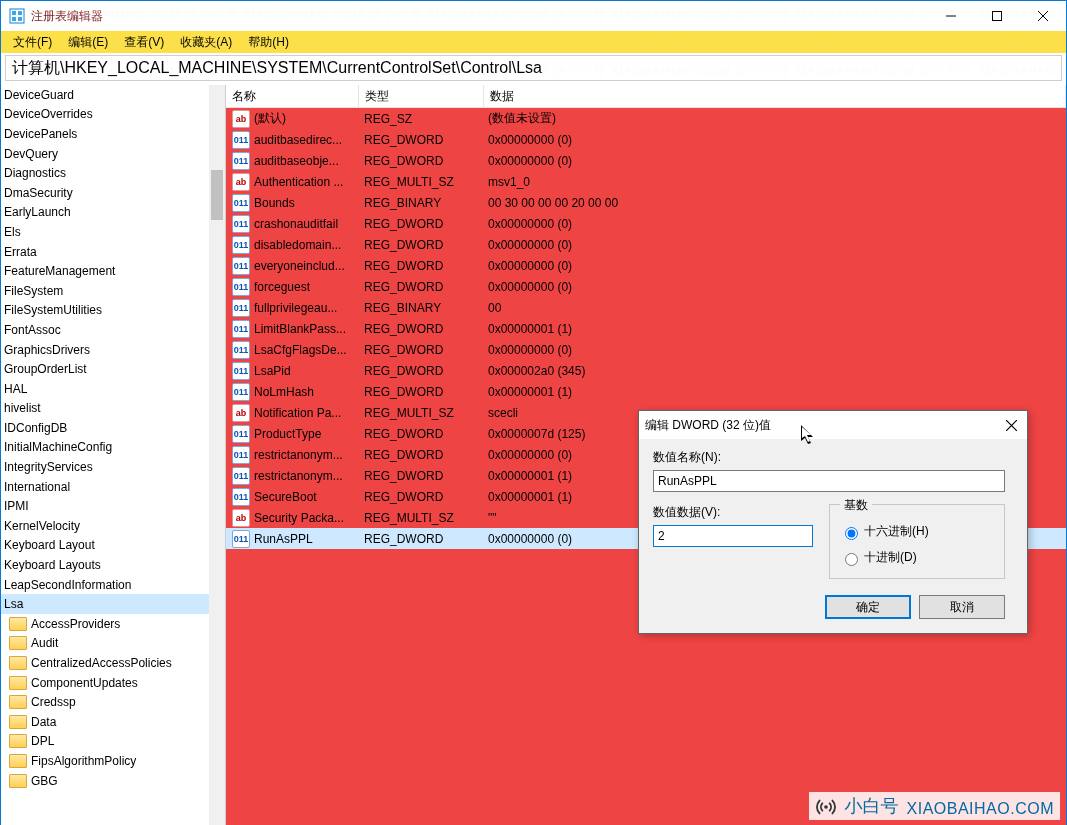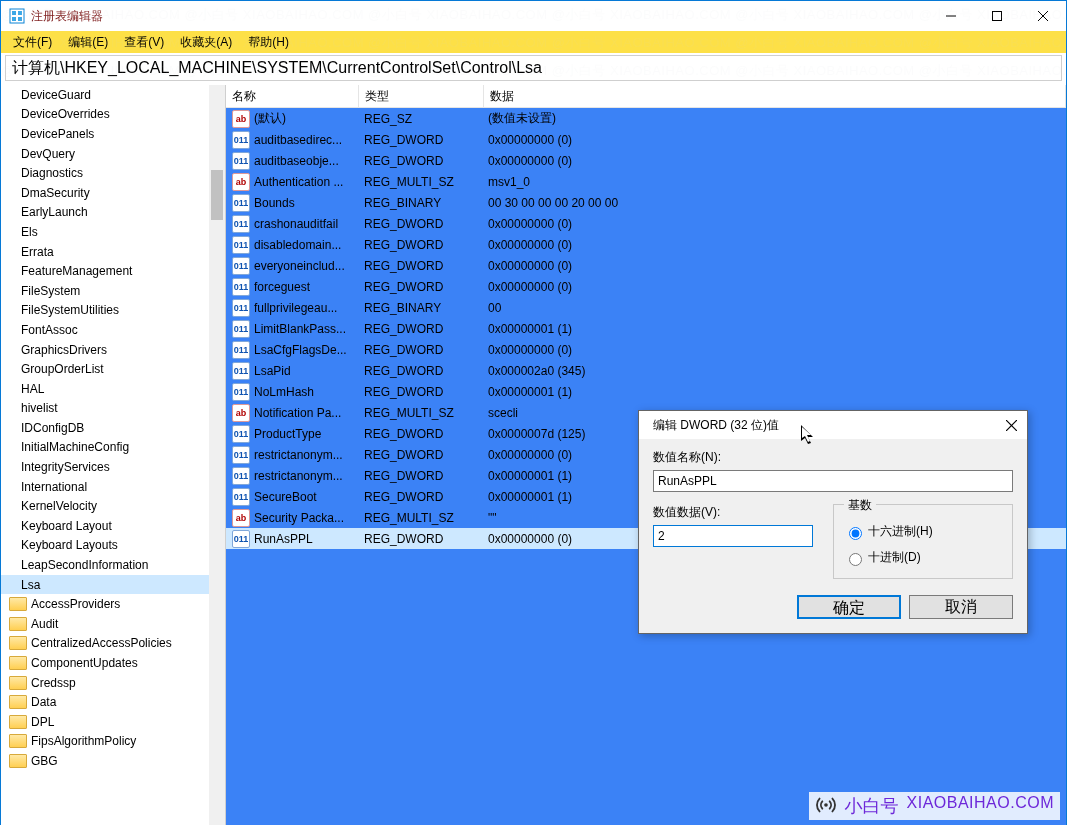--- a/index.html
+++ b/index.html
@@ -19,63 +19,63 @@
   .menubar .item{padding:2px 8px;font-size:12px;color:#000}
 
   .addressbar{height:24px;border:1px solid #cfcfcf;margin:2px 4px 4px 4px;display:flex;align-items:center;background:#fff}
   .addressbar .path{padding:0 6px;font-size:16px;white-space:nowrap;overflow:hidden;text-overflow:ellipsis}
 
   .content{position:relative;display:flex;height:calc(100% - 30px - 22px - 30px);}
   .tree{width:224px;border-right:1px solid #cfcfcf;overflow:hidden;position:relative;background:#fff}
   .tree .scroll{position:absolute;inset:0;overflow:hidden}
   .tree .vscrollbar{position:absolute;right:0;top:0;bottom:0;width:16px;background:#f0f0f0}
   .tree .vscrollbar .thumb{position:absolute;left:2px;right:2px;top:85px;height:50px;background:#c1c1c1;border-radius:0}
-  .tree-item{height:19.6px;display:flex;align-items:center;padding-left:20px;white-space:nowrap;font-size:12px}
+  .tree-item{height:19.6px;display:flex;align-items:center;padding-left:3px;white-space:nowrap;font-size:12px}
   .tree-item .folder{width:16px;height:12px;margin-right:4px;background:linear-gradient(#ffe9a6,#ffcf52);border:1px solid #d7a93b;border-radius:1px}
   .tree-item.sel{background:#cde8ff}
   .tree-item.sub{padding-left:8px}
 
-  .list{flex:1;position:relative;background:#3b82f6;overflow:hidden}
+  .list{flex:1;position:relative;background:#ef4444;overflow:hidden}
   .list-header{display:flex;height:22px;background:#fff;border-bottom:1px solid #e5e5e5}
   .list-header .col{padding:2px 6px;border-right:1px solid #e5e5e5;font-size:12px;color:#000;display:flex;align-items:center}
   .col.name{width:120px}
   .col.type{width:112px}
   .col.data{flex:1}
   .row{display:flex;align-items:center;height:21px;font-size:12px}
   .row .cell{padding:0 6px;white-space:nowrap;overflow:hidden;text-overflow:ellipsis}
   .row .cell.name{width:120px;display:flex;align-items:center}
   .row .cell.type{width:112px}
   .row .cell.data{flex:1}
   .row.sel{background:#cde8ff}
   .val-icon{width:16px;height:16px;margin-right:4px;display:inline-flex;align-items:center;justify-content:center;font-size:9px;font-weight:bold;border:1px solid;border-radius:2px}
   .val-icon.sz{color:#b00000;border-color:#d99;background:#fff}
   .val-icon.bin{color:#1054b0;border-color:#7fa7da;background:#fff}
 
   
   .dialog{position:absolute;left:637px;top:409px;width:388px;background:#f0f0f0;border:1px solid #646464;box-shadow:2px 2px 8px rgba(0,0,0,.25)}
-  .dialog .dlg-title{height:28px;display:flex;align-items:center;padding:0 14px;background:#fff;font-size:12px}
+  .dialog .dlg-title{height:28px;display:flex;align-items:center;padding:0 6px;background:#fff;font-size:12px}
   .dialog .dlg-close{position:absolute;right:6px;top:4px;width:20px;height:20px;display:flex;align-items:center;justify-content:center;font-size:14px}
-  .dialog .body{padding:10px 14px 14px 14px}
+  .dialog .body{padding:10px 22px 14px 14px}
   .dialog label{font-size:12px;display:block;margin-bottom:4px}
   .dialog input[type=text]{width:100%;box-sizing:border-box;height:22px;border:1px solid #7a7a7a;padding:0 4px;font-size:12px;font-family:inherit;background:#fff}
   .dialog input[readonly]{background:#fff}
   .dlg-row{display:flex;margin-top:12px}
   .dlg-col{flex:1}
   .fieldset{border:1px solid #c8c8c8;padding:6px 10px 8px 10px;font-size:12px}
   .fieldset .legend{position:relative;top:-14px;background:#f0f0f0;padding:0 4px;display:inline-block}
   .fieldset .opts{margin-top:-10px}
   .fieldset .opt{display:flex;align-items:flex-end;height:22px}
   .fieldset .opt input{margin-right:6px}
   .dlg-buttons{display:flex;justify-content:flex-end;gap:8px;margin-top:16px}
-  .dlg-buttons button{width:104px;height:24px;font-size:16px;font-family:Liberation Mono, monospace;border:1px solid #7a7a7a;background:#e1e1e1}
+  .dlg-buttons button{width:86px;height:24px;font-size:12px;font-family:Liberation Mono, monospace;border:1px solid #7a7a7a;background:#e1e1e1}
   .dlg-buttons button.primary{border:2px solid #0078d7;background:#e1e1e1}
   .value-input{border:1px solid #0078d7 !important;width:160px !important}
 
   .cursor{position:absolute;left:800px;top:424px;pointer-events:none}
-  .brand{position:absolute;right:6px;bottom:4px;font-size:15px;color:#6d28d9;display:flex;align-items:flex-start;gap:8px;background:rgba(255,255,255,.85);padding:2px 6px}
+  .brand{position:absolute;right:6px;bottom:4px;font-size:15px;color:#0369a1;display:flex;align-items:flex-end;gap:8px;background:rgba(255,255,255,.85);padding:2px 6px}
   .brand .cn{font-size:18px}
   .brand .url{font-size:16px;letter-spacing:.5px}
 </style>
 </head>
 <body>
 
 <div class="window">
   <div class="watermark">
       <div> @小白号  XIAOBAIHAO.COM   @小白号  XIAOBAIHAO.COM   @小白号  XIAOBAIHAO.COM   @小白号  XIAOBAIHAO.COM   @小白号  XIAOBAIHAO.COM   @小白号  XIAOBAIHAO.COM   @小白号  XIAOBAIHAO.COM   @小白号  XIAOBAIHAO.COM  </div>
       <div> @小白号  XIAOBAIHAO.COM   @小白号  XIAOBAIHAO.COM   @小白号  XIAOBAIHAO.COM   @小白号  XIAOBAIHAO.COM   @小白号  XIAOBAIHAO.COM   @小白号  XIAOBAIHAO.COM   @小白号  XIAOBAIHAO.COM   @小白号  XIAOBAIHAO.COM  </div>
@@ -213,20 +213,23 @@
           <div class="tree-item nofolder">
             <span>InitialMachineConfig</span>
           </div>
           <div class="tree-item nofolder">
             <span>IntegrityServices</span>
           </div>
           <div class="tree-item nofolder">
             <span>International</span>
           </div>
           <div class="tree-item nofolder">
+            <span>IPMI</span>
+          </div>
+          <div class="tree-item nofolder">
             <span>KernelVelocity</span>
           </div>
           <div class="tree-item nofolder">
             <span>Keyboard Layout</span>
           </div>
           <div class="tree-item nofolder">
             <span>Keyboard Layouts</span>
           </div>
           <div class="tree-item nofolder">
             <span>LeapSecondInformation</span>

